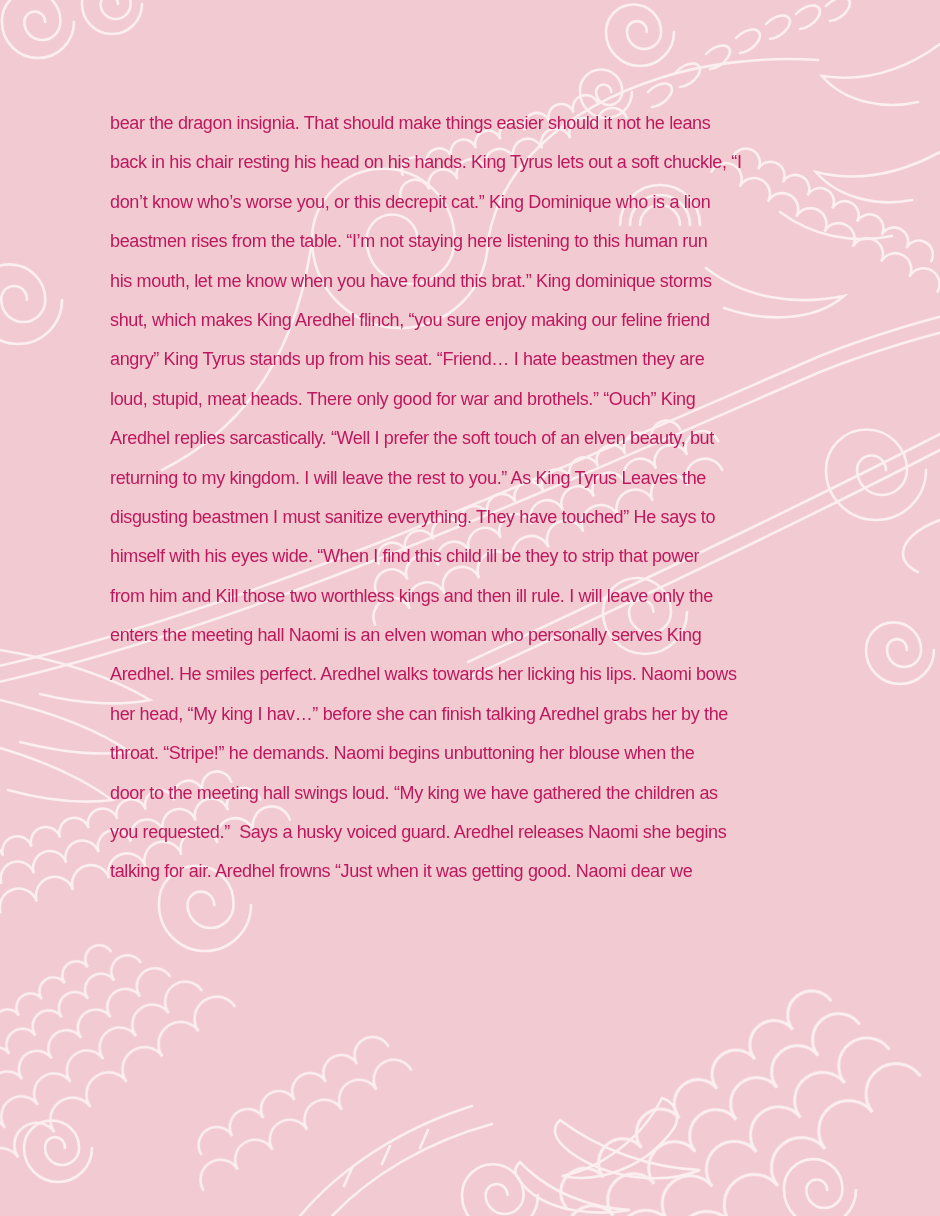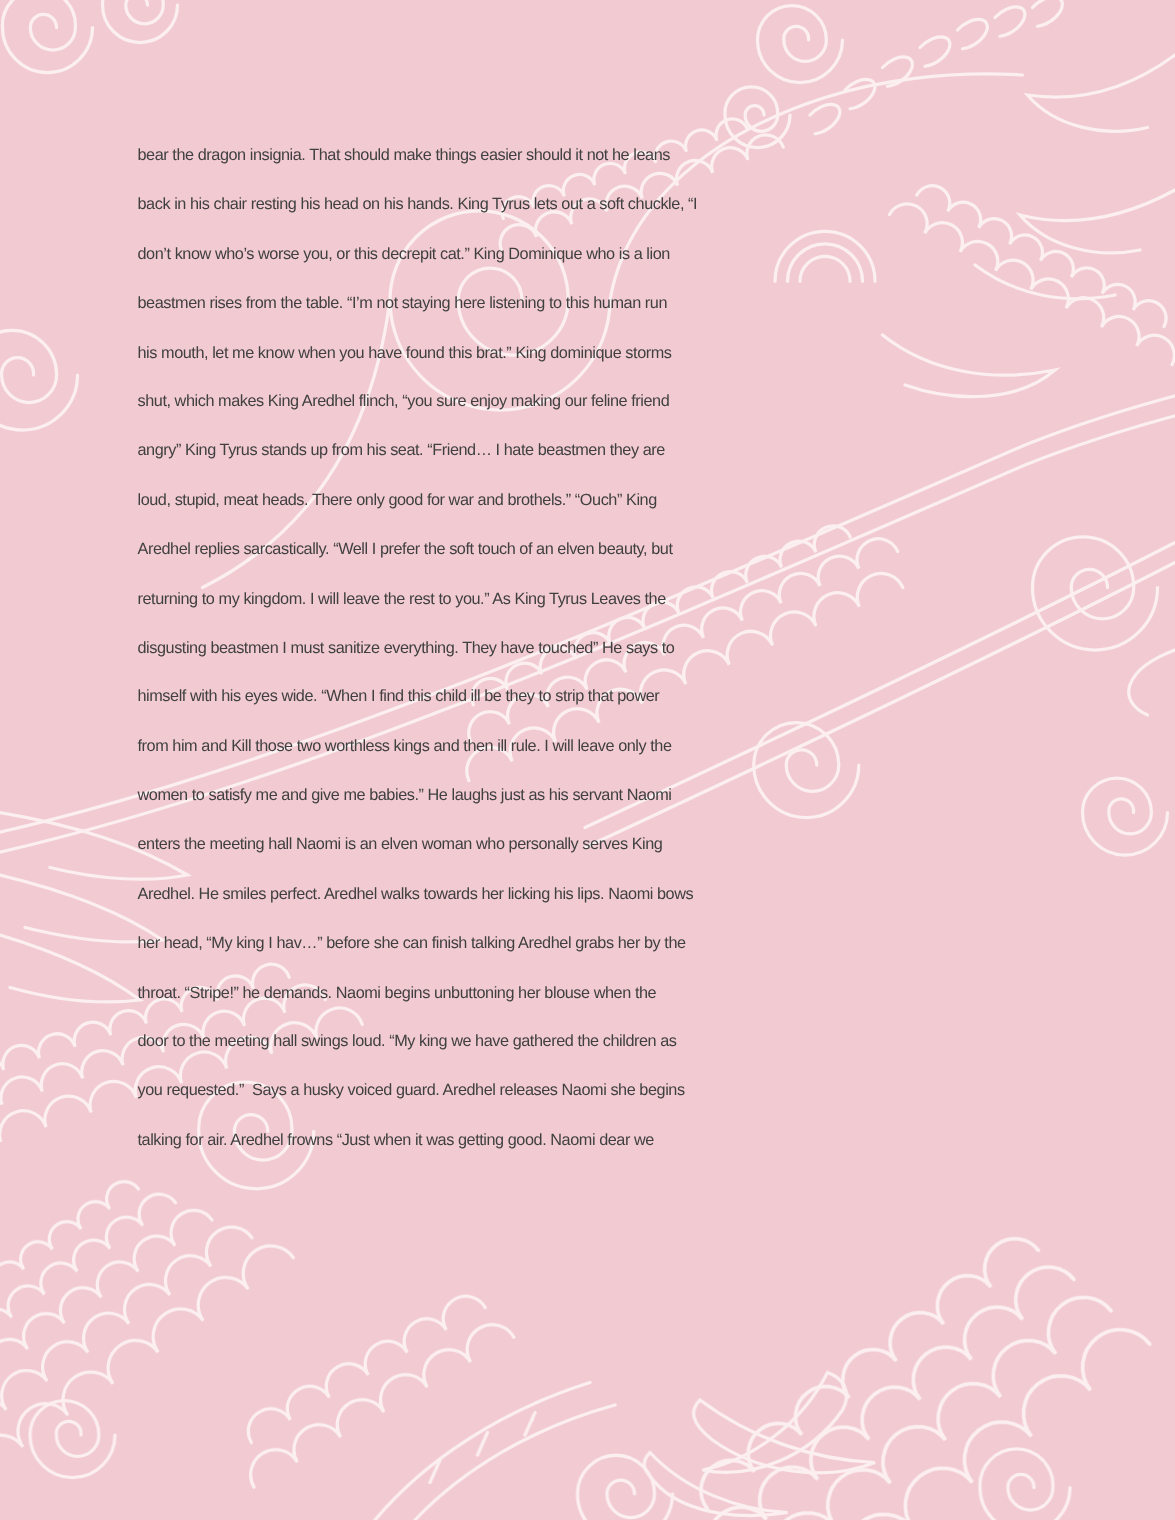--- a/index.html
+++ b/index.html
@@ -25,24 +25,24 @@
   }
   .text-block {
     position: absolute;
     left: 110px;
     top: 104px;
     width: 760px;
   }
   .line {
     height: 39.4px;
     line-height: 39.4px;
-    font-size: 13px;
+    font-size: 18px;
     letter-spacing: -0.35px;
     white-space: pre;
-    color: #404040;
+    color: #be185d;
   }
 </style>
 </head>
 <body>
 
 <div class="page">
 
   <svg class="pattern" viewBox="0 0 940 1216" xmlns="http://www.w3.org/2000/svg" aria-hidden="true">
     <g stroke="#fcf1f3" stroke-width="2.6" fill="none" opacity="0.93" stroke-linecap="round">
 
@@ -152,21 +152,20 @@
     <div class="line">beastmen rises from the table. “I’m not staying here listening to this human run</div>
     <div class="line">his mouth, let me know when you have found this brat.” King dominique storms</div>
     <div class="line">shut, which makes King Aredhel flinch, “you sure enjoy making our feline friend</div>
     <div class="line">angry” King Tyrus stands up from his seat. “Friend… I hate beastmen they are</div>
     <div class="line">loud, stupid, meat heads. There only good for war and brothels.” “Ouch” King</div>
     <div class="line">Aredhel replies sarcastically. “Well I prefer the soft touch of an elven beauty, but</div>
     <div class="line">returning to my kingdom. I will leave the rest to you.” As King Tyrus Leaves the</div>
     <div class="line">disgusting beastmen I must sanitize everything. They have touched” He says to</div>
     <div class="line">himself with his eyes wide. “When I find this child ill be they to strip that power</div>
     <div class="line">from him and Kill those two worthless kings and then ill rule. I will leave only the</div>
-    <div class="line">women to satisfy me and give me babies.” He laughs just as his servant Naomi</div>
     <div class="line">enters the meeting hall Naomi is an elven woman who personally serves King</div>
     <div class="line">Aredhel. He smiles perfect. Aredhel walks towards her licking his lips. Naomi bows</div>
     <div class="line">her head, “My king I hav…” before she can finish talking Aredhel grabs her by the</div>
     <div class="line">throat. “Stripe!” he demands. Naomi begins unbuttoning her blouse when the</div>
     <div class="line">door to the meeting hall swings loud. “My king we have gathered the children as</div>
     <div class="line">you requested.”  Says a husky voiced guard. Aredhel releases Naomi she begins</div>
     <div class="line">talking for air. Aredhel frowns “Just when it was getting good. Naomi dear we</div>
   </div>
 
 </div>

